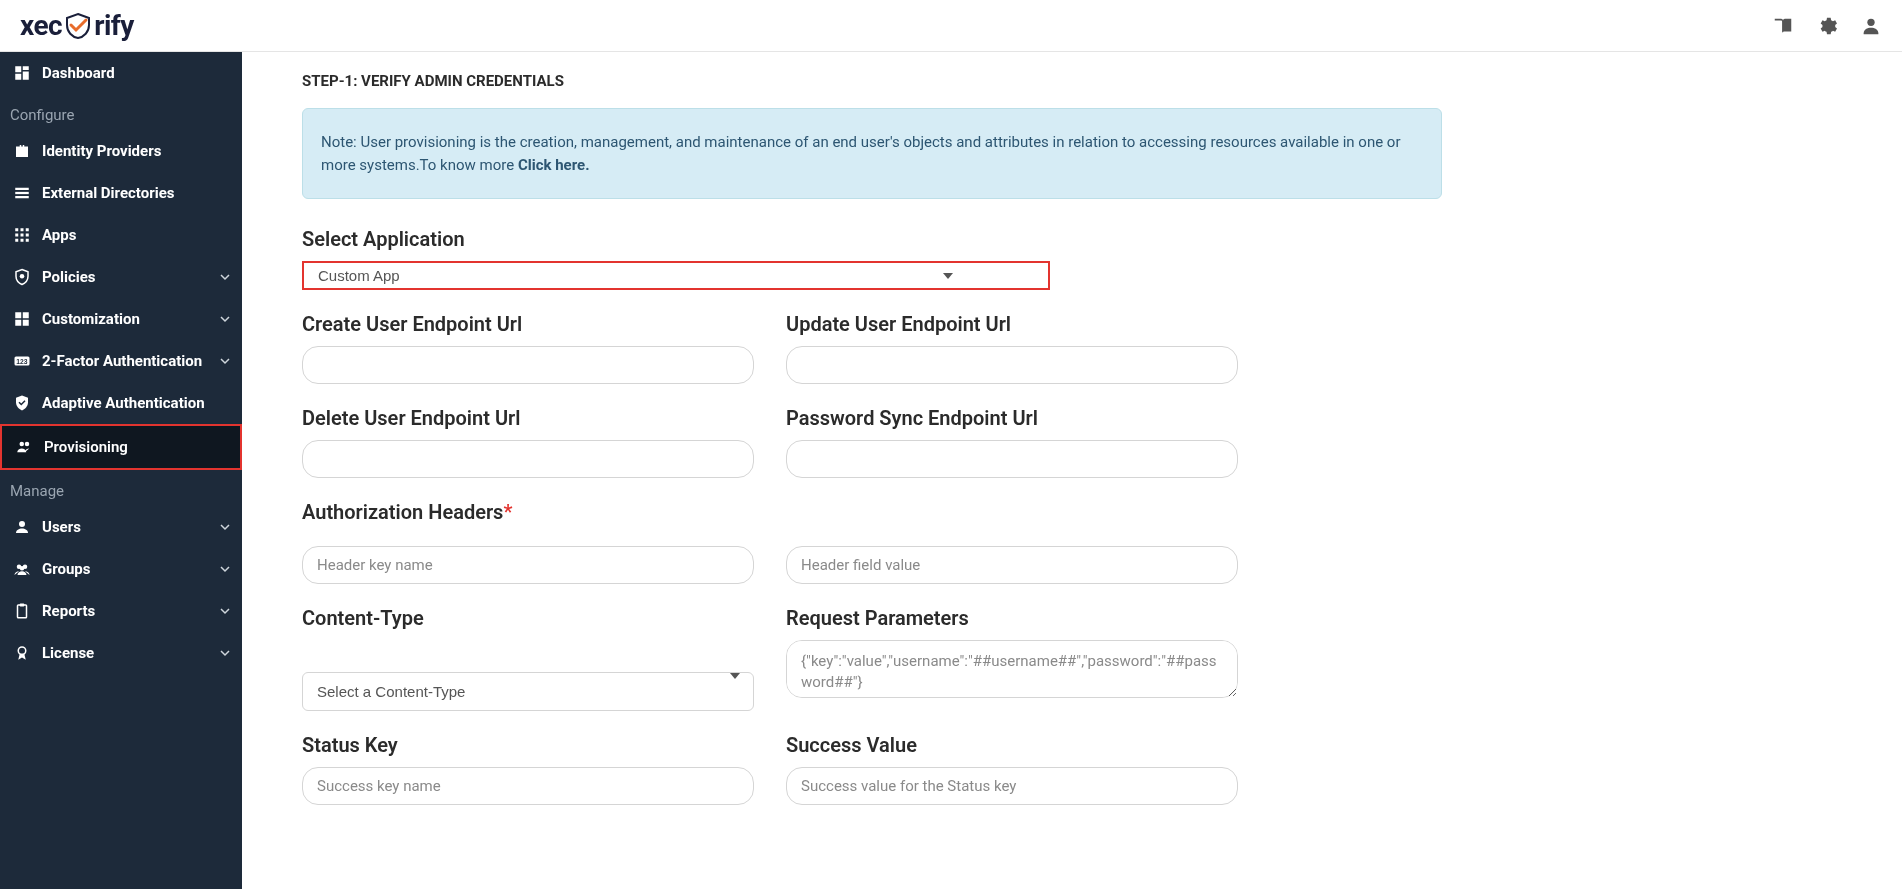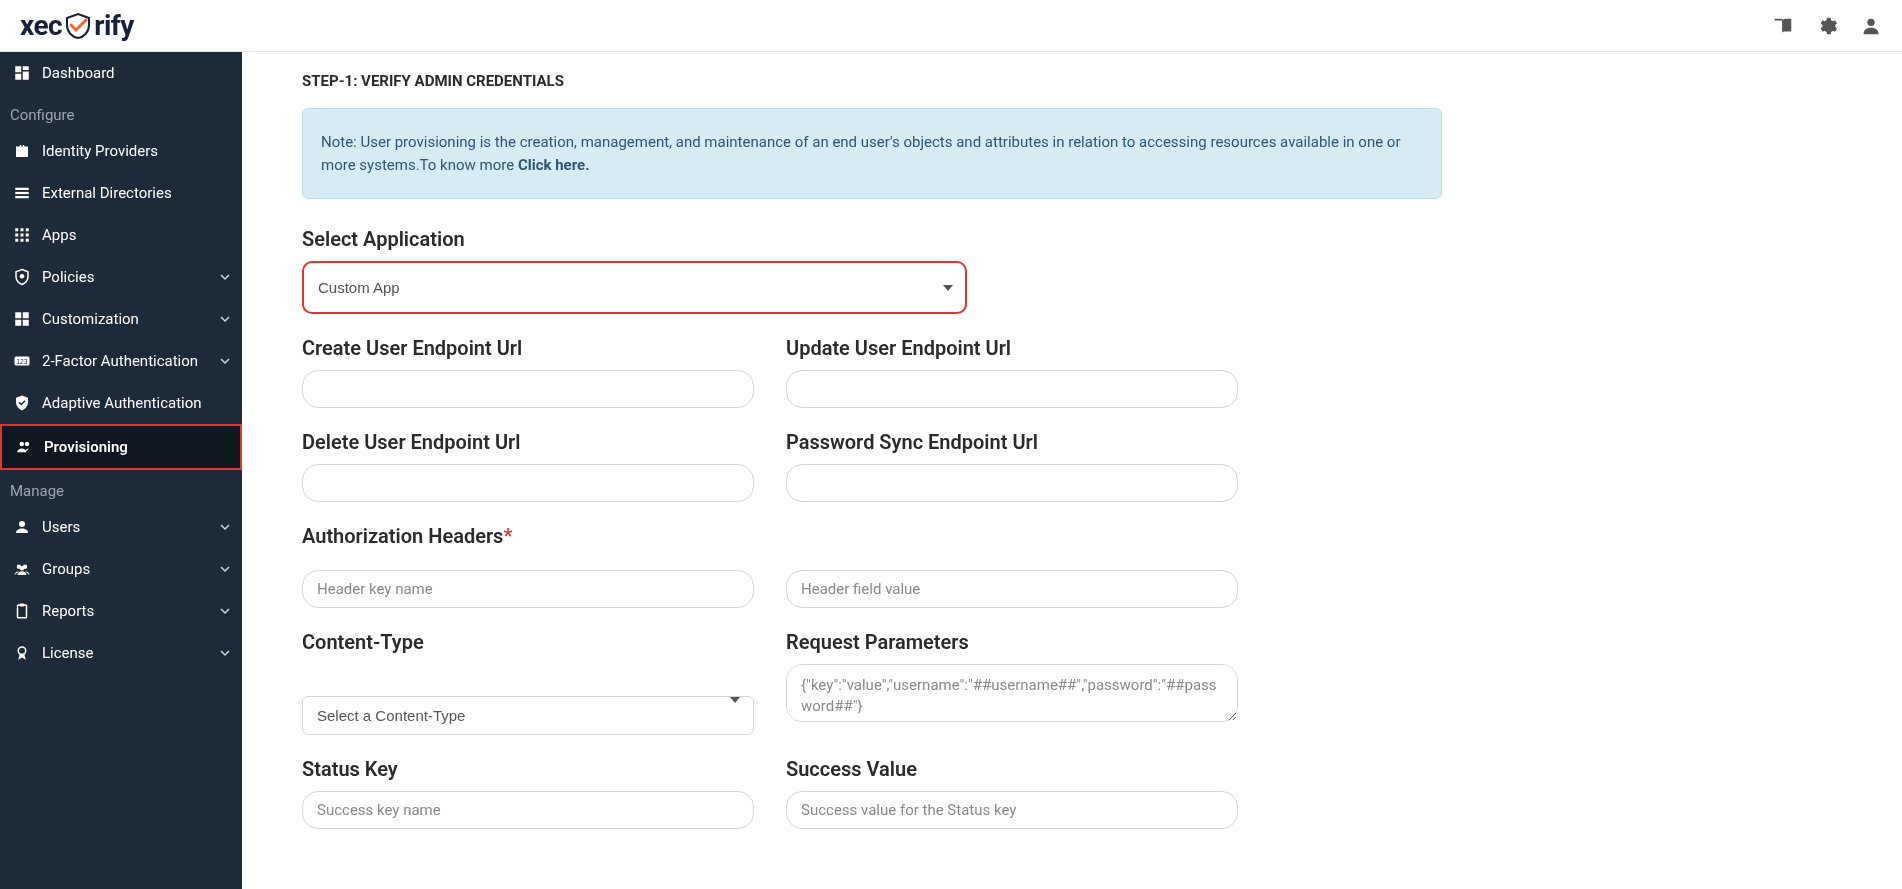--- a/index.html
+++ b/index.html
@@ -6,38 +6,38 @@
 body { font-family: -apple-system, BlinkMacSystemFont, "Segoe UI", Roboto, sans-serif; background: #fff; }
 
 .topbar { height: 52px; display:flex; align-items:center; justify-content:space-between; padding:0 20px 0 20px; border-bottom:1px solid #e5e5e5; }
 .logo { display:flex; align-items:center; font-size:28px; font-weight:700; color:#1a1f3a; letter-spacing:-0.5px;}
 .logo-mark { display:inline-flex; align-items:center; justify-content:center; margin:0 2px;}
 .topbar-icons { display:flex; gap:22px; align-items:center; color:#555;}
 .topbar-icons span { cursor:pointer; display:inline-flex;}
 
 .layout { display:flex; height: calc(100vh - 52px); }
 .sidebar { width:242px; background:#1d2a3a; color:#fff; overflow-y:auto; flex-shrink:0;}
-.nav-item { display:flex; align-items:center; padding:12px 12px; cursor:pointer; font-size:15px; gap:10px;}
+.nav-item { display:flex; align-items:center; padding:12px 12px; cursor:pointer; font-size:15px; gap:10px;font-weight:bold;}
 .nav-item .label { flex:1;}
 .nav-item.active { background:#0f1720; border:2px solid #e3342f; font-weight:600;}
 .nav-section { padding:12px 16px 6px 10px; color:#9aa5b1; font-size:15px;}
 .nav-icon { width:20px; display:inline-flex; align-items:center; justify-content:center;}
 .chevron { font-size:12px; color:#cfd6dc;}
 
 .main { flex:1; overflow-y:auto; background:#fff;}
 .content { padding: 20px 60px 40px 60px; max-width:1260px;}
 .step-title { font-weight:700; font-size:15px; color:#2b2b2b; margin-bottom:18px;}
 .info-box { background:#d6ecf5; border:1px solid #bcdfe8; border-radius:6px; padding:22px 18px; font-size:15px; color:#2d5672; line-height:1.5; margin-bottom:28px;}
 .info-box a { color:#2d5672; font-weight:700; text-decoration:none; cursor:pointer;}
 
 .form-section { margin-bottom:22px;}
 .field-label { font-weight:600; font-size:20px; color:#2b2b2b; margin-bottom:10px; display:block;}
 .req { color:#e3342f;}
 
-.select-app { width:665px; border:2px solid #e3342f; border-radius:10px; padding:16px 14px; font-size:15px; color:#555; background:#fff; appearance:none; -webkit-appearance:none; position:relative;}
+.select-app { width:748px; border:2px solid #e3342f; border-radius:0; padding:4px 14px; font-size:15px; color:#555; background:#fff; appearance:none; -webkit-appearance:none; position:relative;}
 .select-wrap { position:relative; width:665px;}
 .select-wrap::after { content:''; position:absolute; right:14px; top:50%; transform:translateY(-50%); border-left:5px solid transparent; border-right:5px solid transparent; border-top:6px solid #555; pointer-events:none;}
 
 .row { display:flex; gap:32px; margin-bottom:22px;}
 .col { flex:0 0 452px; max-width:452px;}
 
 .text-input { width:100%; border:1px solid #d5d5d5; border-radius:16px; padding:10px 14px; font-size:15px; color:#333; background:#fff; font-family:inherit; height:38px;}
 .text-input::placeholder { color:#8a8a8a;}
 textarea.text-input { resize:both; height:58px; line-height:1.4;}
 

